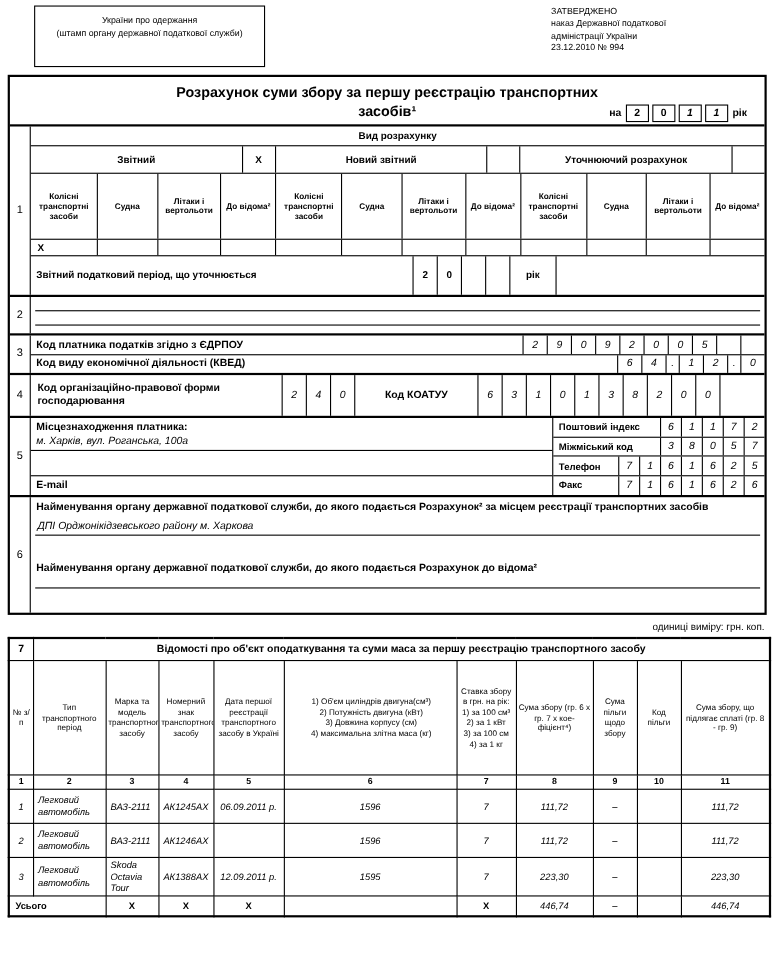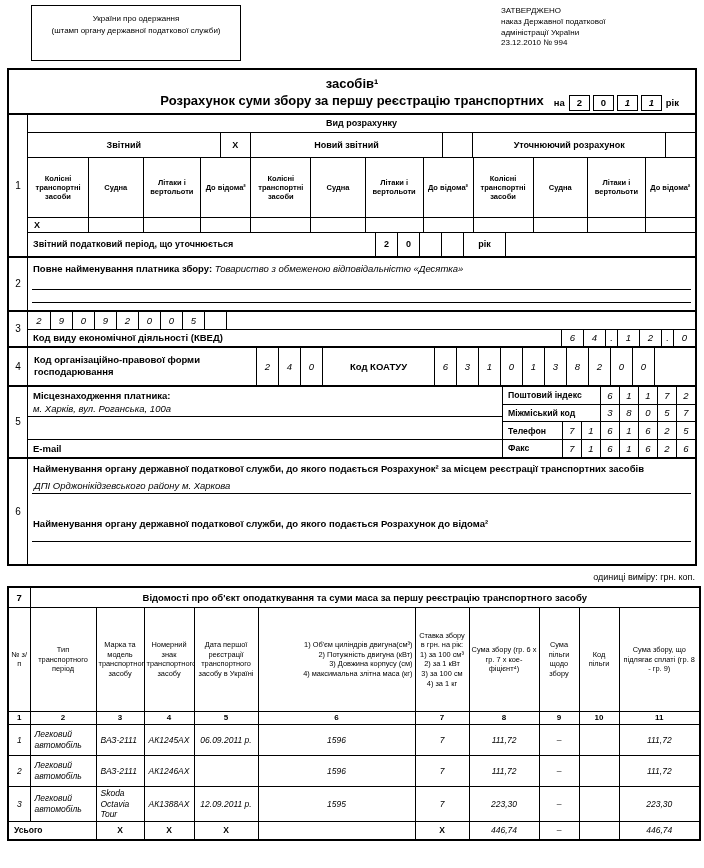--- a/index.html
+++ b/index.html
@@ -44,21 +44,21 @@
   .s1-head .c{font-weight:bold}
   .s1-types{height:25px}
   .tlab{flex:1;font-weight:bold}
   .tbox{width:30px;flex:none;font-weight:bold}
   .s1-sub{height:60px}
   .s1-sub .c{font-weight:bold;font-size:7.5px;line-height:1.2;padding:2px 1px}
   .w1{width:9%}.w2{width:8.17%}.w3{width:8.66%}.w4{width:7.5%}
   .s1-marks{height:15px}
   .s1-marks .c{font-weight:bold}
   .s1-marks .c:first-child{justify-content:flex-start;padding-left:6px}
-  .s1-period{height:24px}
+  .s1-period{height:36px}
   .plab{width:347px;flex:none;font-weight:bold;justify-content:flex-start;text-align:left;padding-left:5px}
   .pd{width:22px;flex:none;font-weight:bold}
   .prik{width:42px;flex:none;font-weight:bold}
   .prest{flex:1}
 
   
   .s2b{padding-bottom:7px}
   .s2line{padding:5px 5px 3px;font-size:9.5px}
   .rule{border-bottom:1px solid #000;height:13px;margin:0 4px}
 
@@ -102,21 +102,21 @@
   
   .units{text-align:right;padding:6px 2px 4px;font-size:9px}
 
   
   .t7{border-collapse:collapse;width:100%;table-layout:fixed;border:2px solid #000;margin-bottom:4px}
   .t7 td{border:1px solid #000;text-align:center;vertical-align:middle;
          padding:1px 2px;font-size:8.5px;overflow:hidden;line-height:1.25}
   .t7 .trow-title td{font-weight:bold;font-size:9.5px;height:20px}
   .t7 .head td{font-weight:normal;font-size:7.4px;line-height:1.3;height:104px}
   .t7 .pre{white-space:pre-line}
-  .t7 .left{text-align:right;padding-left:4px}
+  .t7 .left{text-align:center;padding-left:4px}
   .t7 .nums td{height:13px;font-weight:bold;font-size:8px}
   .t7 .drow td{height:31px;font-style:italic}
   .t7 .lt{text-align:left;padding-left:4px}
   .t7 .total td{height:19px;font-weight:bold}
   .t7 .total .lbl{text-align:left;padding-left:5px}
   .t7 .total .tv{font-style:italic;font-weight:normal}
 </style>
 </head>
 <body>
 
@@ -132,22 +132,22 @@
       <div>наказ Державної податкової</div>
       <div>адміністрації України</div>
       <div>23.12.2010 № 994</div>
     </div>
   </div>
 
   <div class="form">
 
     <div class="titleblock">
       <div class="title">
+        <div>Розрахунок суми збору за першу реєстрацію транспортних</div>
         <div>засобів¹</div>
-        <div>Розрахунок суми збору за першу реєстрацію транспортних</div>
       </div>
       <div class="yeararea">
         <span>на</span>
         <div class="dbox">2</div>
         <div class="dbox">0</div>
         <div class="dbox it">1</div>
         <div class="dbox it">1</div>
         <span>рік</span>
       </div>
     </div>
@@ -202,33 +202,30 @@
           <div class="c pd"></div>
           <div class="c prik">рік</div>
           <div class="c prest"></div>
         </div>
       </div>
     </div>
 
     <div class="section">
       <div class="numcol">2</div>
       <div class="sbody s2b">
-        <div class="s2line">
-          <span class="b">Повне найменування платника збору:</span>
-          <span class="val">Товариство з обмеженою відповідальністю «Десятка»</span>
-        </div>
         <div class="rule"></div>
         <div class="rule"></div>
       </div>
     </div>
 
     <div class="section">
       <div class="numcol">3</div>
       <div class="sbody">
         <div class="r s3r">
+          <div class="c s3lab">Код платника податків згідно з ЄДРПОУ</div>
           <div class="c dcell">2</div>
           <div class="c dcell">9</div>
           <div class="c dcell">0</div>
           <div class="c dcell">9</div>
           <div class="c dcell">2</div>
           <div class="c dcell">0</div>
           <div class="c dcell">0</div>
           <div class="c dcell">5</div>
           <div class="c dcell"></div>
           <div class="c dcell"></div>

